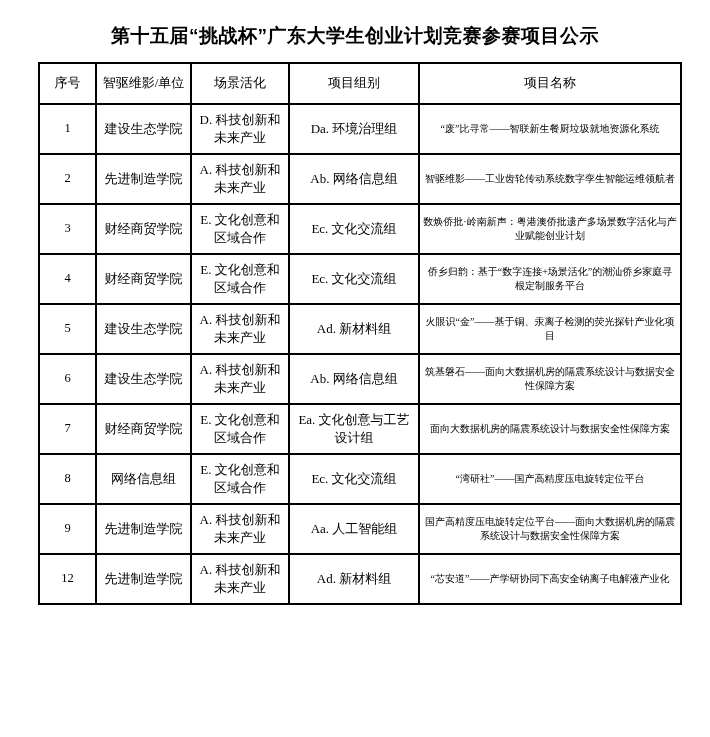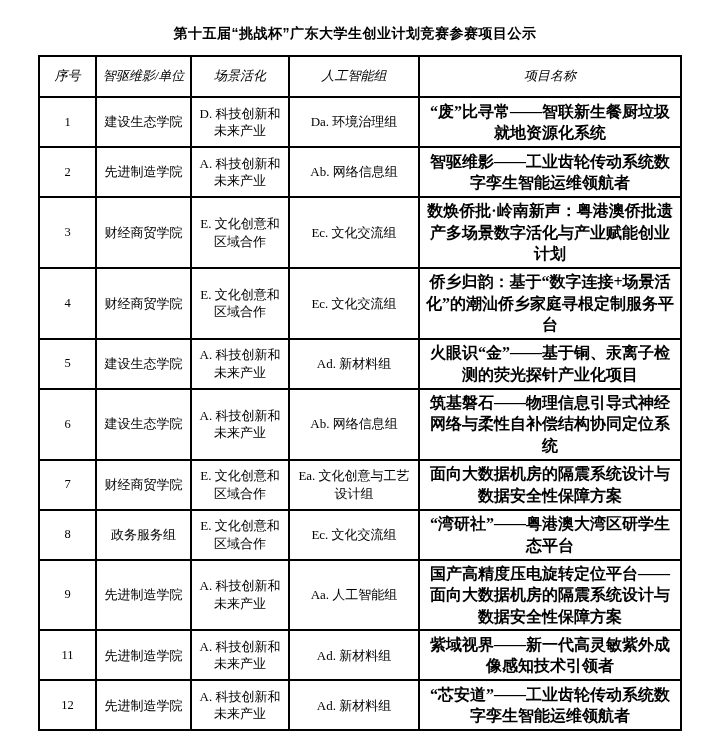--- a/index.html
+++ b/index.html
@@ -20,21 +20,21 @@
     height: 737px;
     background: #ffffff;
   }
   .doc-title {
     margin: 0;
     padding-top: 24px;
     width: 710px;
     text-align: center;
     font-family: "Liberation Sans", "DejaVu Sans", sans-serif;
     font-weight: 700;
-    font-size: 14px;
+    font-size: 19px;
     line-height: 1.3;
     color: #000000;
     letter-spacing: 0.5px;
   }
   table.projects {
     border-collapse: collapse;
     table-layout: fixed;
     width: 642px;
     margin: 13px 0 0 38px;
     font-family: "Liberation Serif", "DejaVu Serif", serif;
@@ -46,30 +46,28 @@
     vertical-align: middle;
     padding: 2px 3px;
     color: #000000;
     overflow: hidden;
   }
   .projects th {
     height: 35px;
     font-weight: normal;
     font-size: 13px;
     line-height: 1.3;
-    font-style: italic;
   }
   .projects td {
     height: 44px;
     font-size: 13px;
     line-height: 1.35;
   }
   .projects td.c-name {
-    font-size: 16px;
-    font-weight: bold;
+    font-size: 10px;
   }
   .projects td.c-no {
     font-size: 12.5px;
   }
 </style>
 </head>
 <body>
 
 <div class="page">
 
@@ -81,21 +79,21 @@
       <col style="width:95px">
       <col style="width:98px">
       <col style="width:130px">
       <col style="width:262px">
     </colgroup>
     <thead>
       <tr>
         <th>序号</th>
         <th>智驱维影/单位</th>
         <th>场景活化</th>
-        <th>人工智能组</th>
+        <th>项目组别</th>
         <th>项目名称</th>
       </tr>
     </thead>
     <tbody>
       <tr>
         <td class="c-no">1</td>
         <td class="c-college">建设生态学院</td>
         <td class="c-category">D. 科技创新和未来产业</td>
         <td class="c-group">Da. 环境治理组</td>
         <td class="c-name">“废”比寻常——智联新生餐厨垃圾就地资源化系统</td>
@@ -126,53 +124,46 @@
         <td class="c-college">建设生态学院</td>
         <td class="c-category">A. 科技创新和未来产业</td>
         <td class="c-group">Ad. 新材料组</td>
         <td class="c-name">火眼识“金”——基于铜、汞离子检测的荧光探针产业化项目</td>
       </tr>
       <tr>
         <td class="c-no">6</td>
         <td class="c-college">建设生态学院</td>
         <td class="c-category">A. 科技创新和未来产业</td>
         <td class="c-group">Ab. 网络信息组</td>
-        <td class="c-name">筑基磐石——物理信息引导式神经网络与柔性自补偿结构协同定位系统</td>
+        <td class="c-name">筑基磐石——面向大数据机房的隔震系统设计与数据安全性保障方案</td>
       </tr>
       <tr>
         <td class="c-no">7</td>
         <td class="c-college">财经商贸学院</td>
         <td class="c-category">E. 文化创意和区域合作</td>
         <td class="c-group">Ea. 文化创意与工艺设计组</td>
         <td class="c-name">面向大数据机房的隔震系统设计与数据安全性保障方案</td>
       </tr>
       <tr>
         <td class="c-no">8</td>
-        <td class="c-college">政务服务组</td>
+        <td class="c-college">网络信息组</td>
         <td class="c-category">E. 文化创意和区域合作</td>
         <td class="c-group">Ec. 文化交流组</td>
-        <td class="c-name">“湾研社”——粤港澳大湾区研学生态平台</td>
+        <td class="c-name">“湾研社”——国产高精度压电旋转定位平台</td>
       </tr>
       <tr>
         <td class="c-no">9</td>
         <td class="c-college">先进制造学院</td>
         <td class="c-category">A. 科技创新和未来产业</td>
         <td class="c-group">Aa. 人工智能组</td>
         <td class="c-name">国产高精度压电旋转定位平台——面向大数据机房的隔震系统设计与数据安全性保障方案</td>
       </tr>
       <tr>
-        <td class="c-no">11</td>
-        <td class="c-college">先进制造学院</td>
-        <td class="c-category">A. 科技创新和未来产业</td>
-        <td class="c-group">Ad. 新材料组</td>
-        <td class="c-name">紫域视界——新一代高灵敏紫外成像感知技术引领者</td>
-      </tr>
-      <tr>
         <td class="c-no">12</td>
         <td class="c-college">先进制造学院</td>
         <td class="c-category">A. 科技创新和未来产业</td>
         <td class="c-group">Ad. 新材料组</td>
-        <td class="c-name">“芯安道”——工业齿轮传动系统数字孪生智能运维领航者</td>
+        <td class="c-name">“芯安道”——产学研协同下高安全钠离子电解液产业化</td>
       </tr>
     </tbody>
   </table>
 
 </div>
 
 </body></html>

